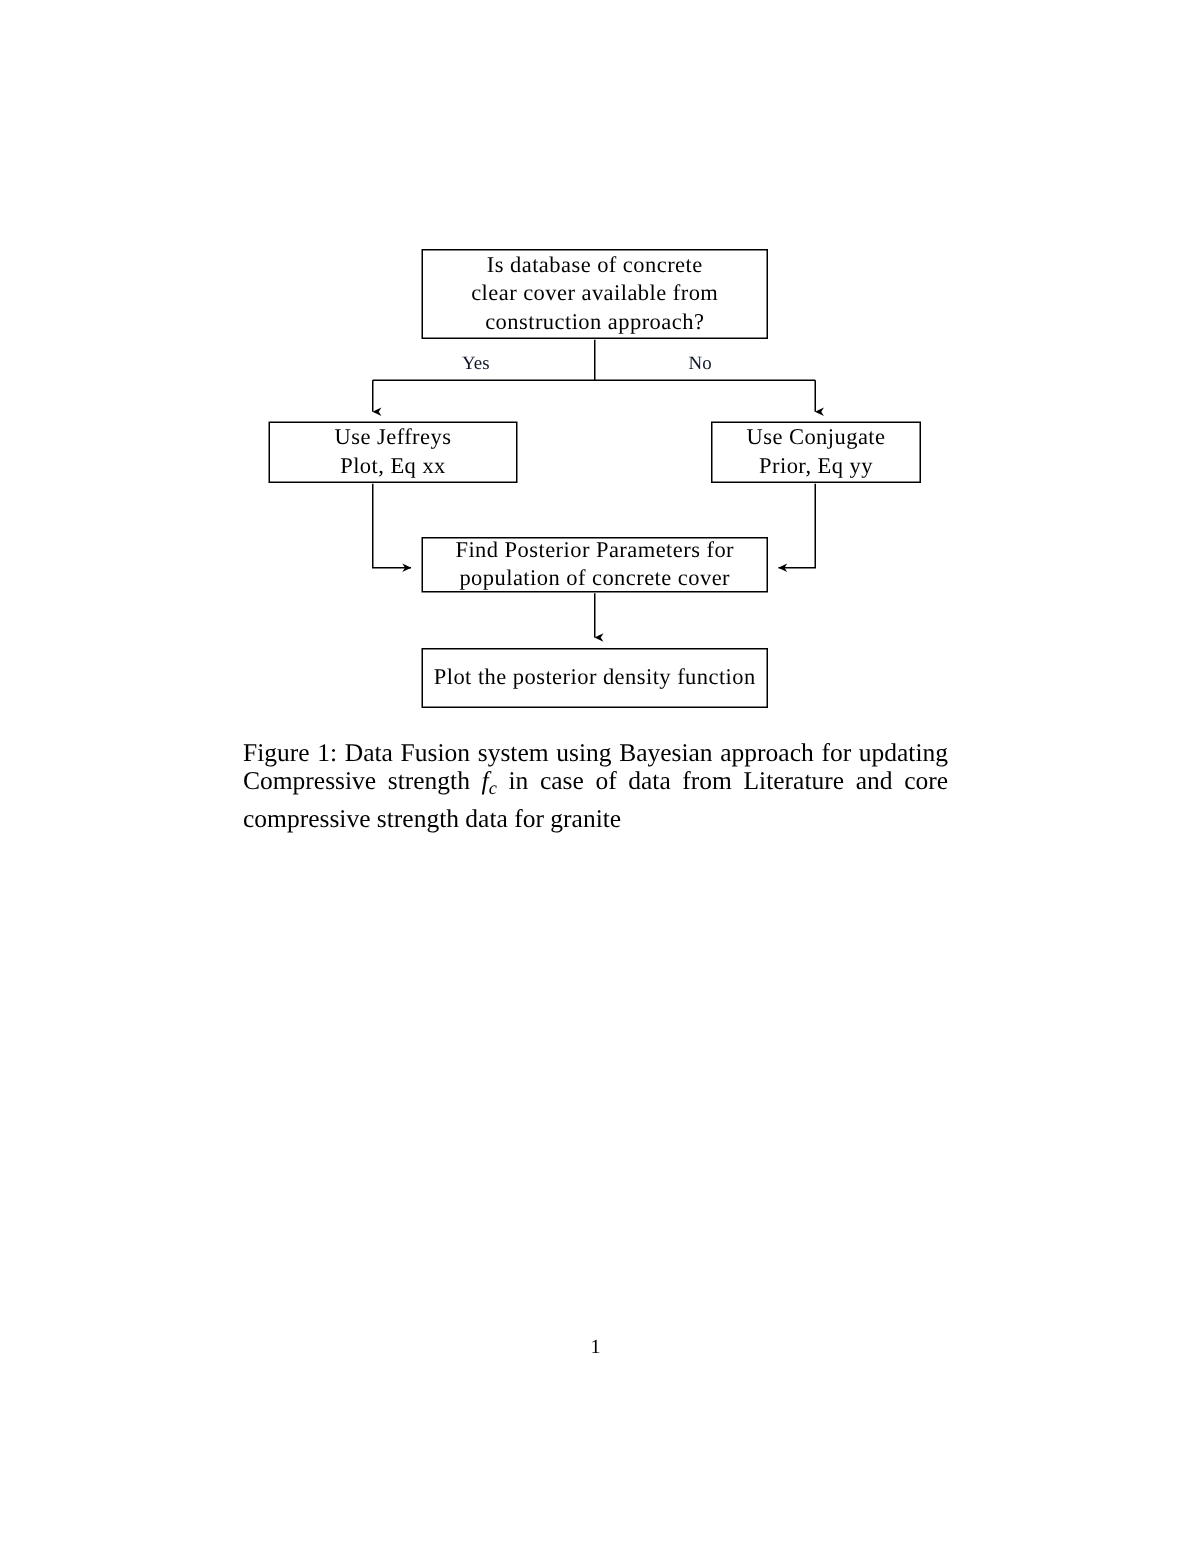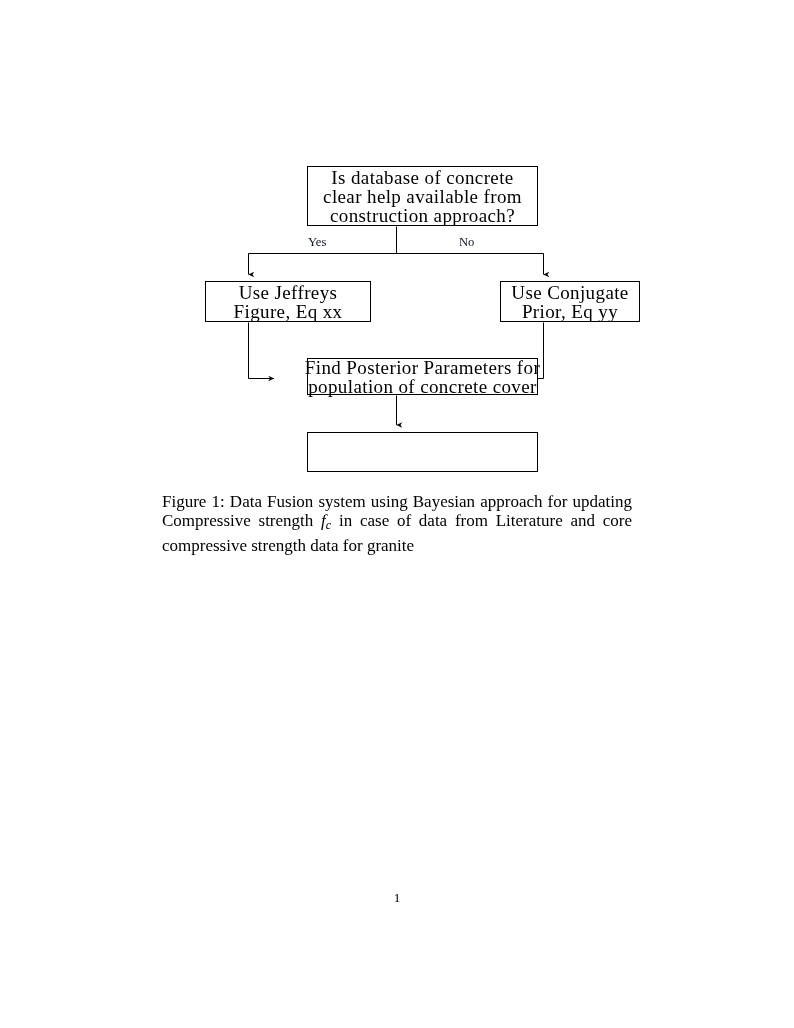--- a/index.html
+++ b/index.html
@@ -43,26 +43,25 @@
   .node {
     position: absolute;
     box-sizing: border-box;
     border: 1px solid #000000;
     background: #ffffff;
     display: flex;
     flex-direction: column;
     align-items: center;
     justify-content: center;
     text-align: center;
-    font-size: 19px;
+    font-size: 15px;
     line-height: 19px;
     letter-spacing: 0.02em;
     white-space: nowrap;
     z-index: 2;
-    margin-left: 26px;
   }
   .node .line { display: block; }
 
   #node-question {
     left: 281px;
     top: 166px;
     width: 231px;
     height: 60px;
   }
   #node-jeffreys {
@@ -171,40 +170,41 @@
 
       <path d="M248.5,322.5 L248.5,378.5 L274.0,378.5" stroke="#000000" stroke-width="1" fill="none" marker-end="url(#arrow-right)"></path>
 
       <path d="M543.5,322.5 L543.5,378.5 L519.0,378.5" stroke="#000000" stroke-width="1" fill="none" marker-end="url(#arrow-left)"></path>
 
       <path d="M396.5,395.5 L396.5,425.0" stroke="#000000" stroke-width="1" fill="none" marker-end="url(#arrow-down)"></path>
     </svg>
 
     <div class="node" id="node-question">
       <span class="line">Is database of concrete</span>
-      <span class="line">clear help available from</span>
+      <span class="line">clear cover available from</span>
       <span class="line">construction approach?</span>
     </div>
 
     <div class="node" id="node-jeffreys">
       <span class="line">Use Jeffreys</span>
-      <span class="line">Figure, Eq xx</span>
+      <span class="line">Plot, Eq xx</span>
     </div>
 
     <div class="node" id="node-conjugate">
       <span class="line">Use Conjugate</span>
       <span class="line">Prior, Eq yy</span>
     </div>
 
     <div class="node" id="node-posterior">
       <span class="line">Find Posterior Parameters for</span>
       <span class="line">population of concrete cover</span>
     </div>
 
     <div class="node" id="node-plot">
+      <span class="line">Plot the posterior density function</span>
     </div>
 
     <div class="edge-label" id="label-yes">Yes</div>
     <div class="edge-label" id="label-no">No</div>
 
   </div>
 
   <div id="caption"><span class="cap-label">Figure 1:</span> <span>Data Fusion system using Bayesian approach for updating Compressive strength</span> <span class="mathit"><span>f</span><sub>c</sub></span> <span>in case of data from Literature and core compressive strength data for granite</span></div>
 
   <div id="page-number">1</div>

